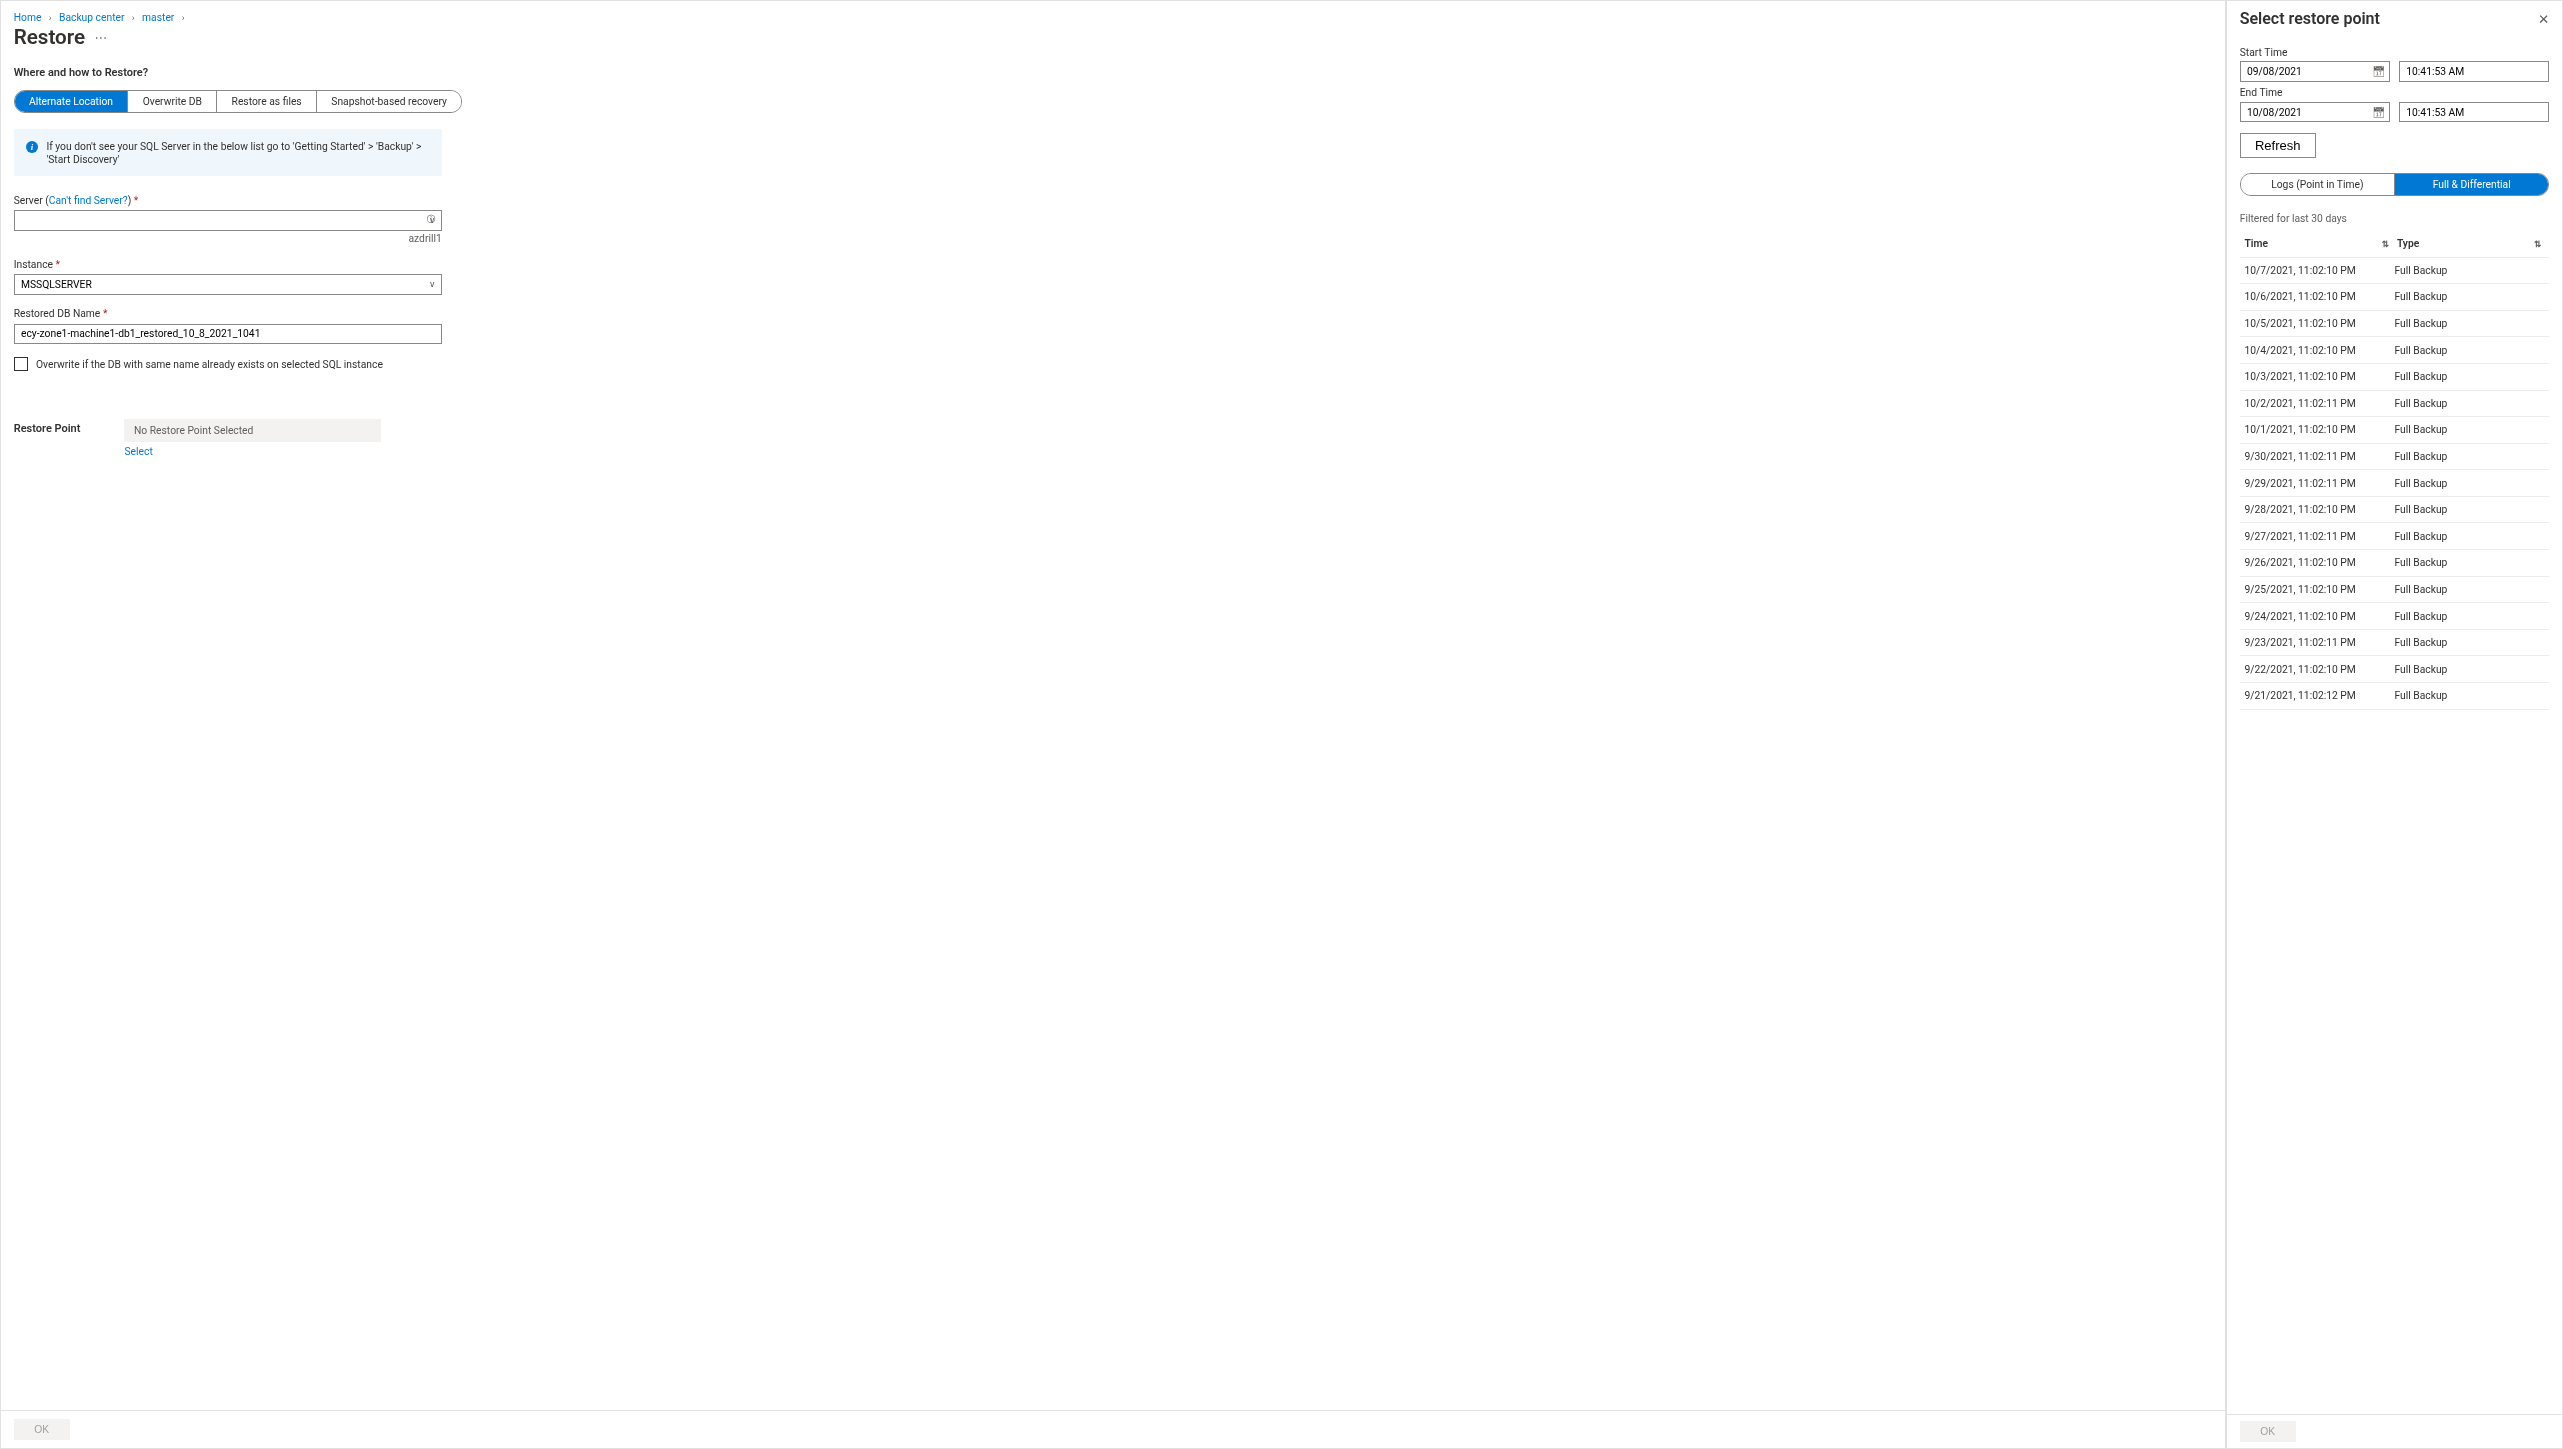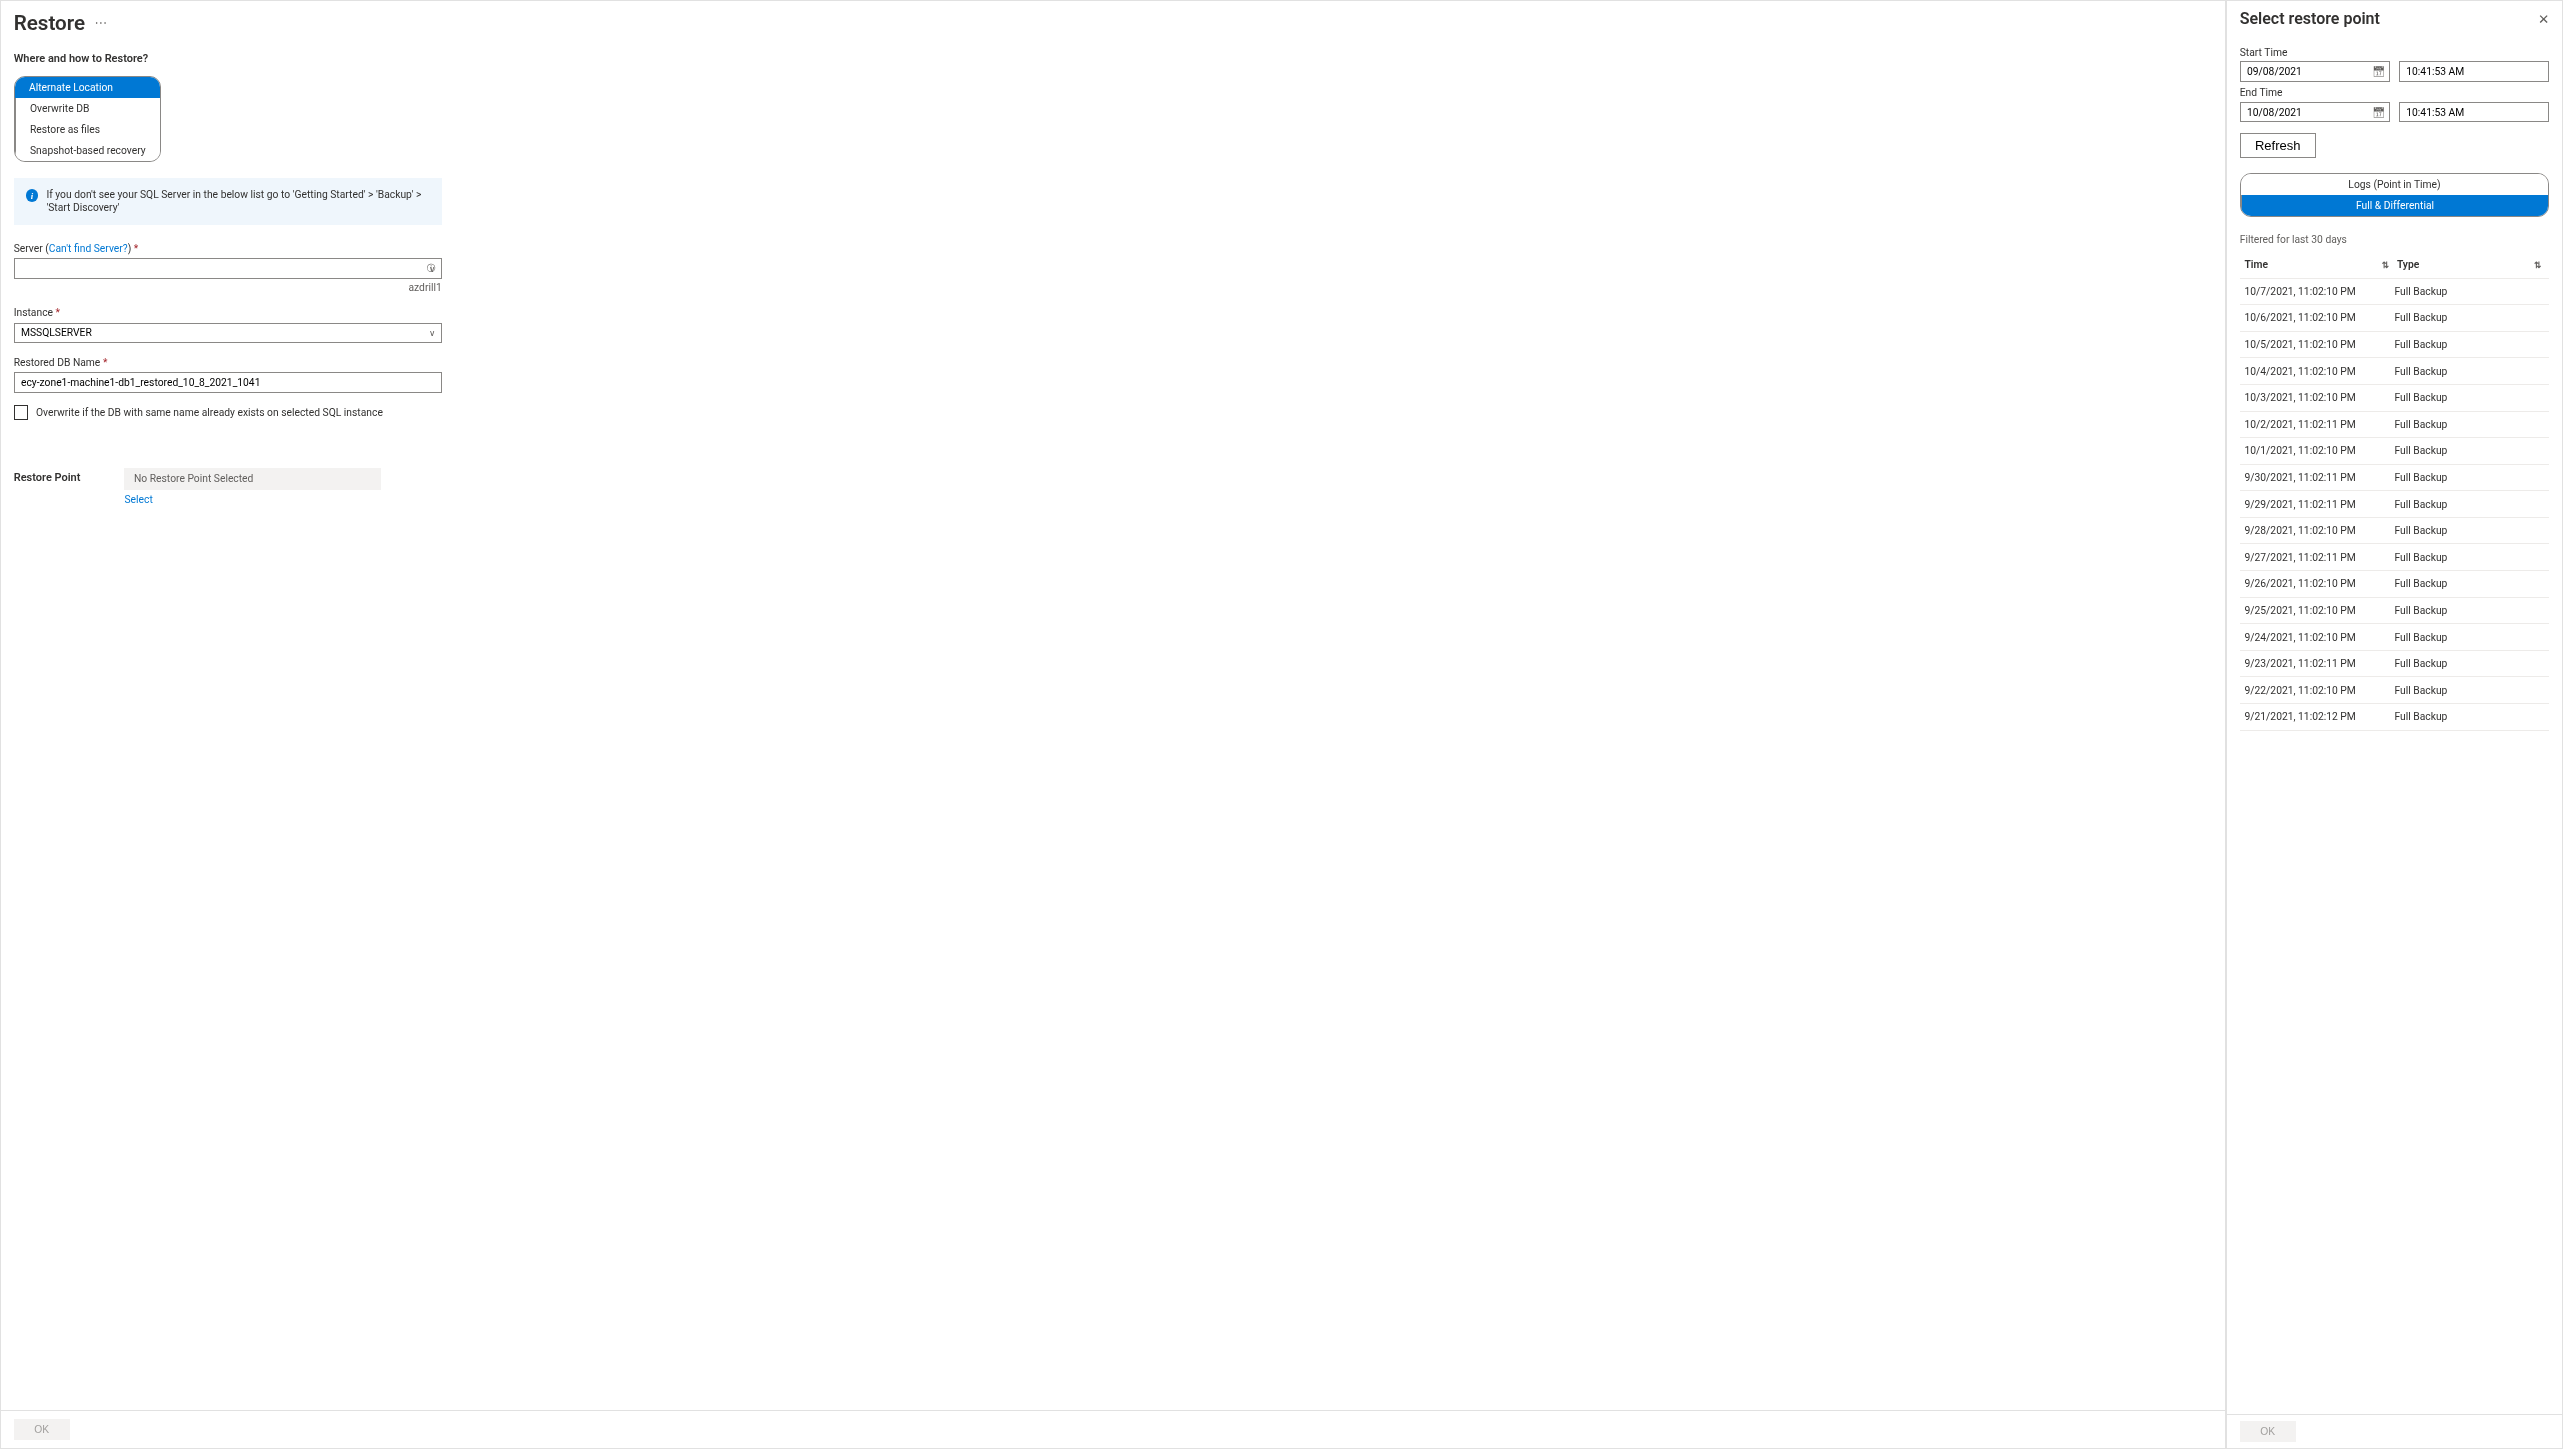--- a/index.html
+++ b/index.html
@@ -63,21 +63,20 @@
     font-weight: 600;
     font-size: 11px;
     margin-bottom: 11px;
   }
   .pill-tabs {
     display: inline-flex;
     border: 0.8px solid #8a8886;
     border-radius: 11px;
     overflow: hidden;
     margin-bottom: 16px;
-    flex-direction: column;
   }
   .pill-tab {
     padding: 4px 14.3px;
     font-size: 10.3px;
     cursor: pointer;
     white-space: nowrap;
     color: #323130;
     background: #fff;
   }
   .pill-tab + .pill-tab {
@@ -296,20 +295,28 @@
     border-top: 0.8px solid #e1e1e1;
     padding: 6.3px 12.7px;
   }
 </style>
 </head>
 <body>
 
 <div class="app">
   <div class="main">
     <div class="main-content">
+      <div class="breadcrumb">
+        <a>Home</a>
+        <span class="chev">›</span>
+        <a>Backup center</a>
+        <span class="chev">›</span>
+        <a>master</a>
+        <span class="chev">›</span>
+      </div>
 
       <div class="title-row">
         <div class="page-title">Restore</div>
         <div class="more-icon">⋯</div>
       </div>
 
       <div class="section-heading">Where and how to Restore?</div>
 
       <div class="pill-tabs">
         <div class="pill-tab active">Alternate Location</div>

